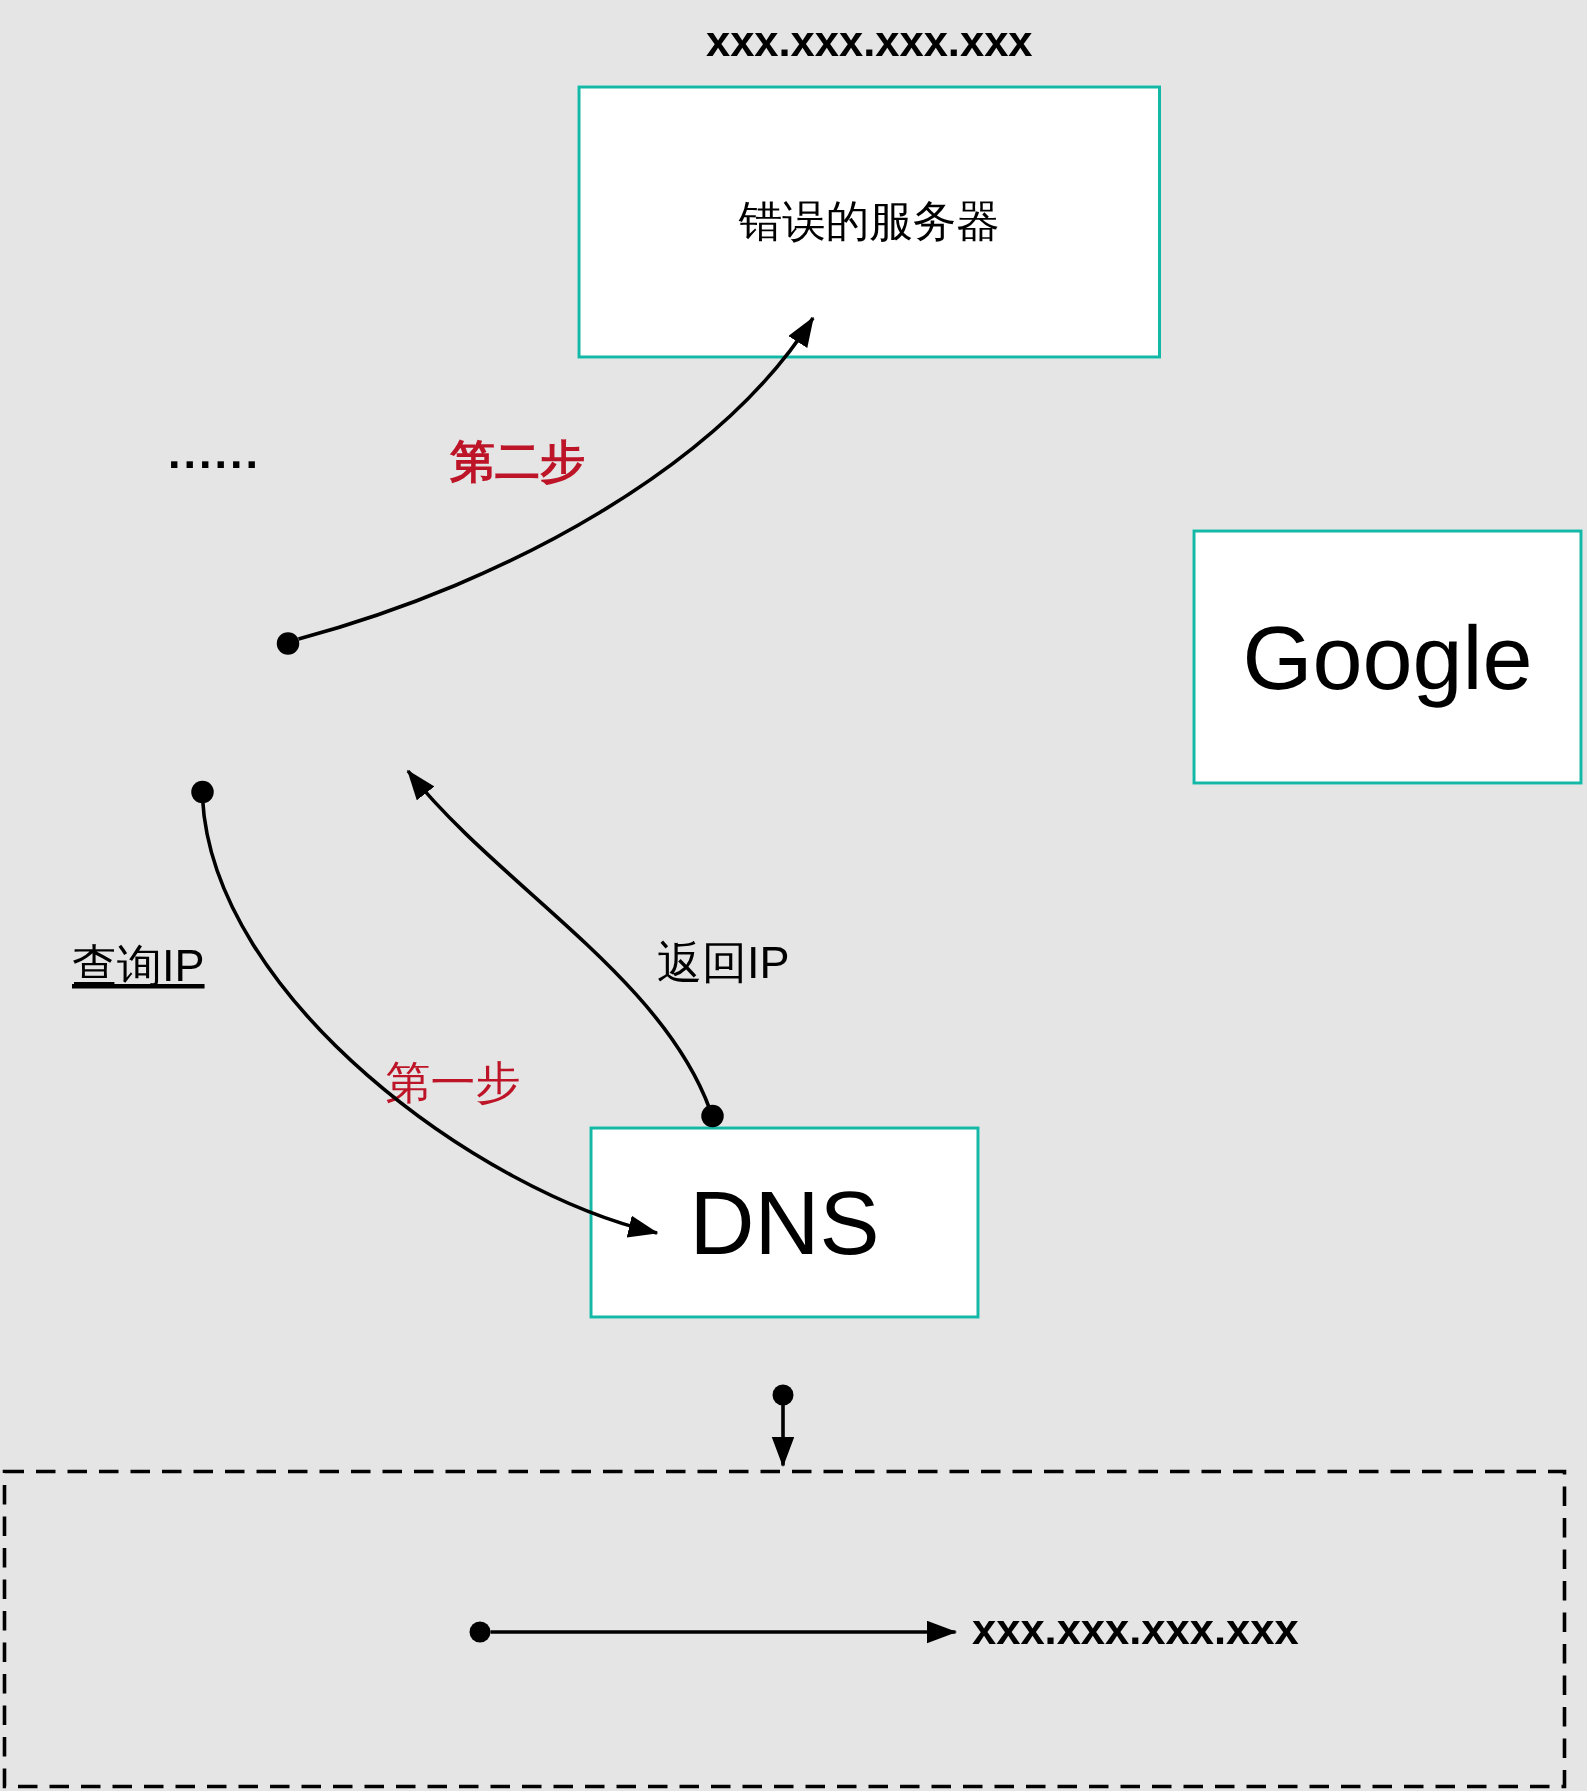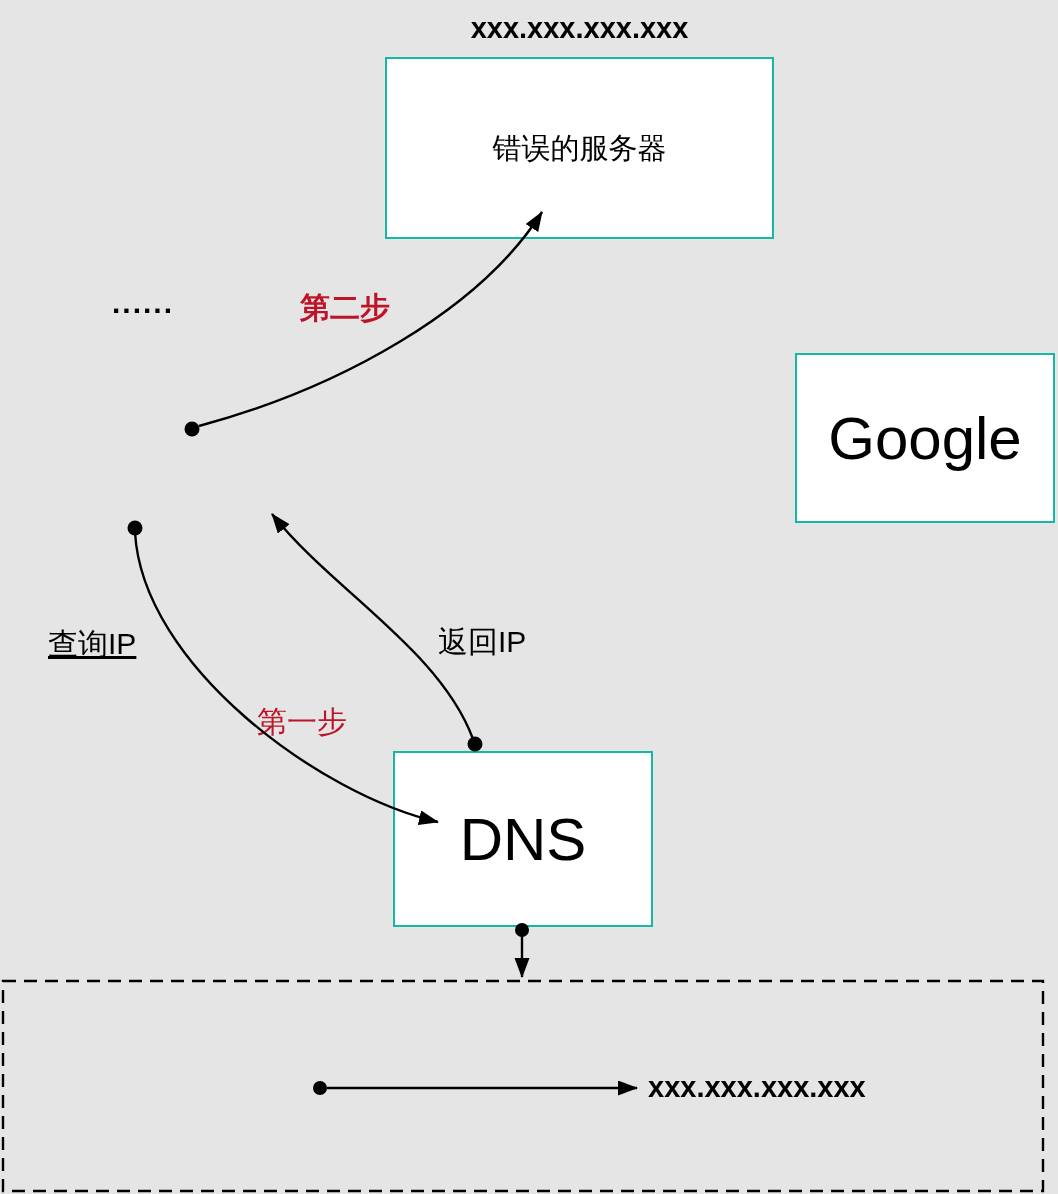--- a/index.html
+++ b/index.html
@@ -80,21 +80,21 @@
   <div class="node-box" style="left:795px; top:353px; width:260px; height:170px;">
     <span class="big-label">Google</span>
   </div>
 
   <div class="float-label" style="left:48px; top:624px;text-decoration:underline;">查询IP</div>
 
   <div class="float-label red" style="left:257px; top:666px;margin-top:36px;">第一步</div>
 
   <div class="float-label" style="left:438px; top:622px;">返回IP</div>
 
-  <div class="node-box" style="left:393px; top:751px; width:260px; height:176px;">
+  <div class="node-box" style="left:393px; top:751px; width:260px; height:128px;">
     <span class="big-label">DNS</span>
   </div>
 
 
   <div class="float-label bold" style="left:648px; top:1071px; font-size:29px;">xxx.xxx.xxx.xxx</div>
 
   <svg class="overlay" width="1058" height="1194" viewBox="0 0 1058 1194">
     <defs>
       <marker id="arrow" markerUnits="userSpaceOnUse" markerWidth="22" markerHeight="16" refX="19" refY="7.5" orient="auto">
         <path d="M0,0 L20,7.5 L0,15 Z" fill="#000000"></path>

